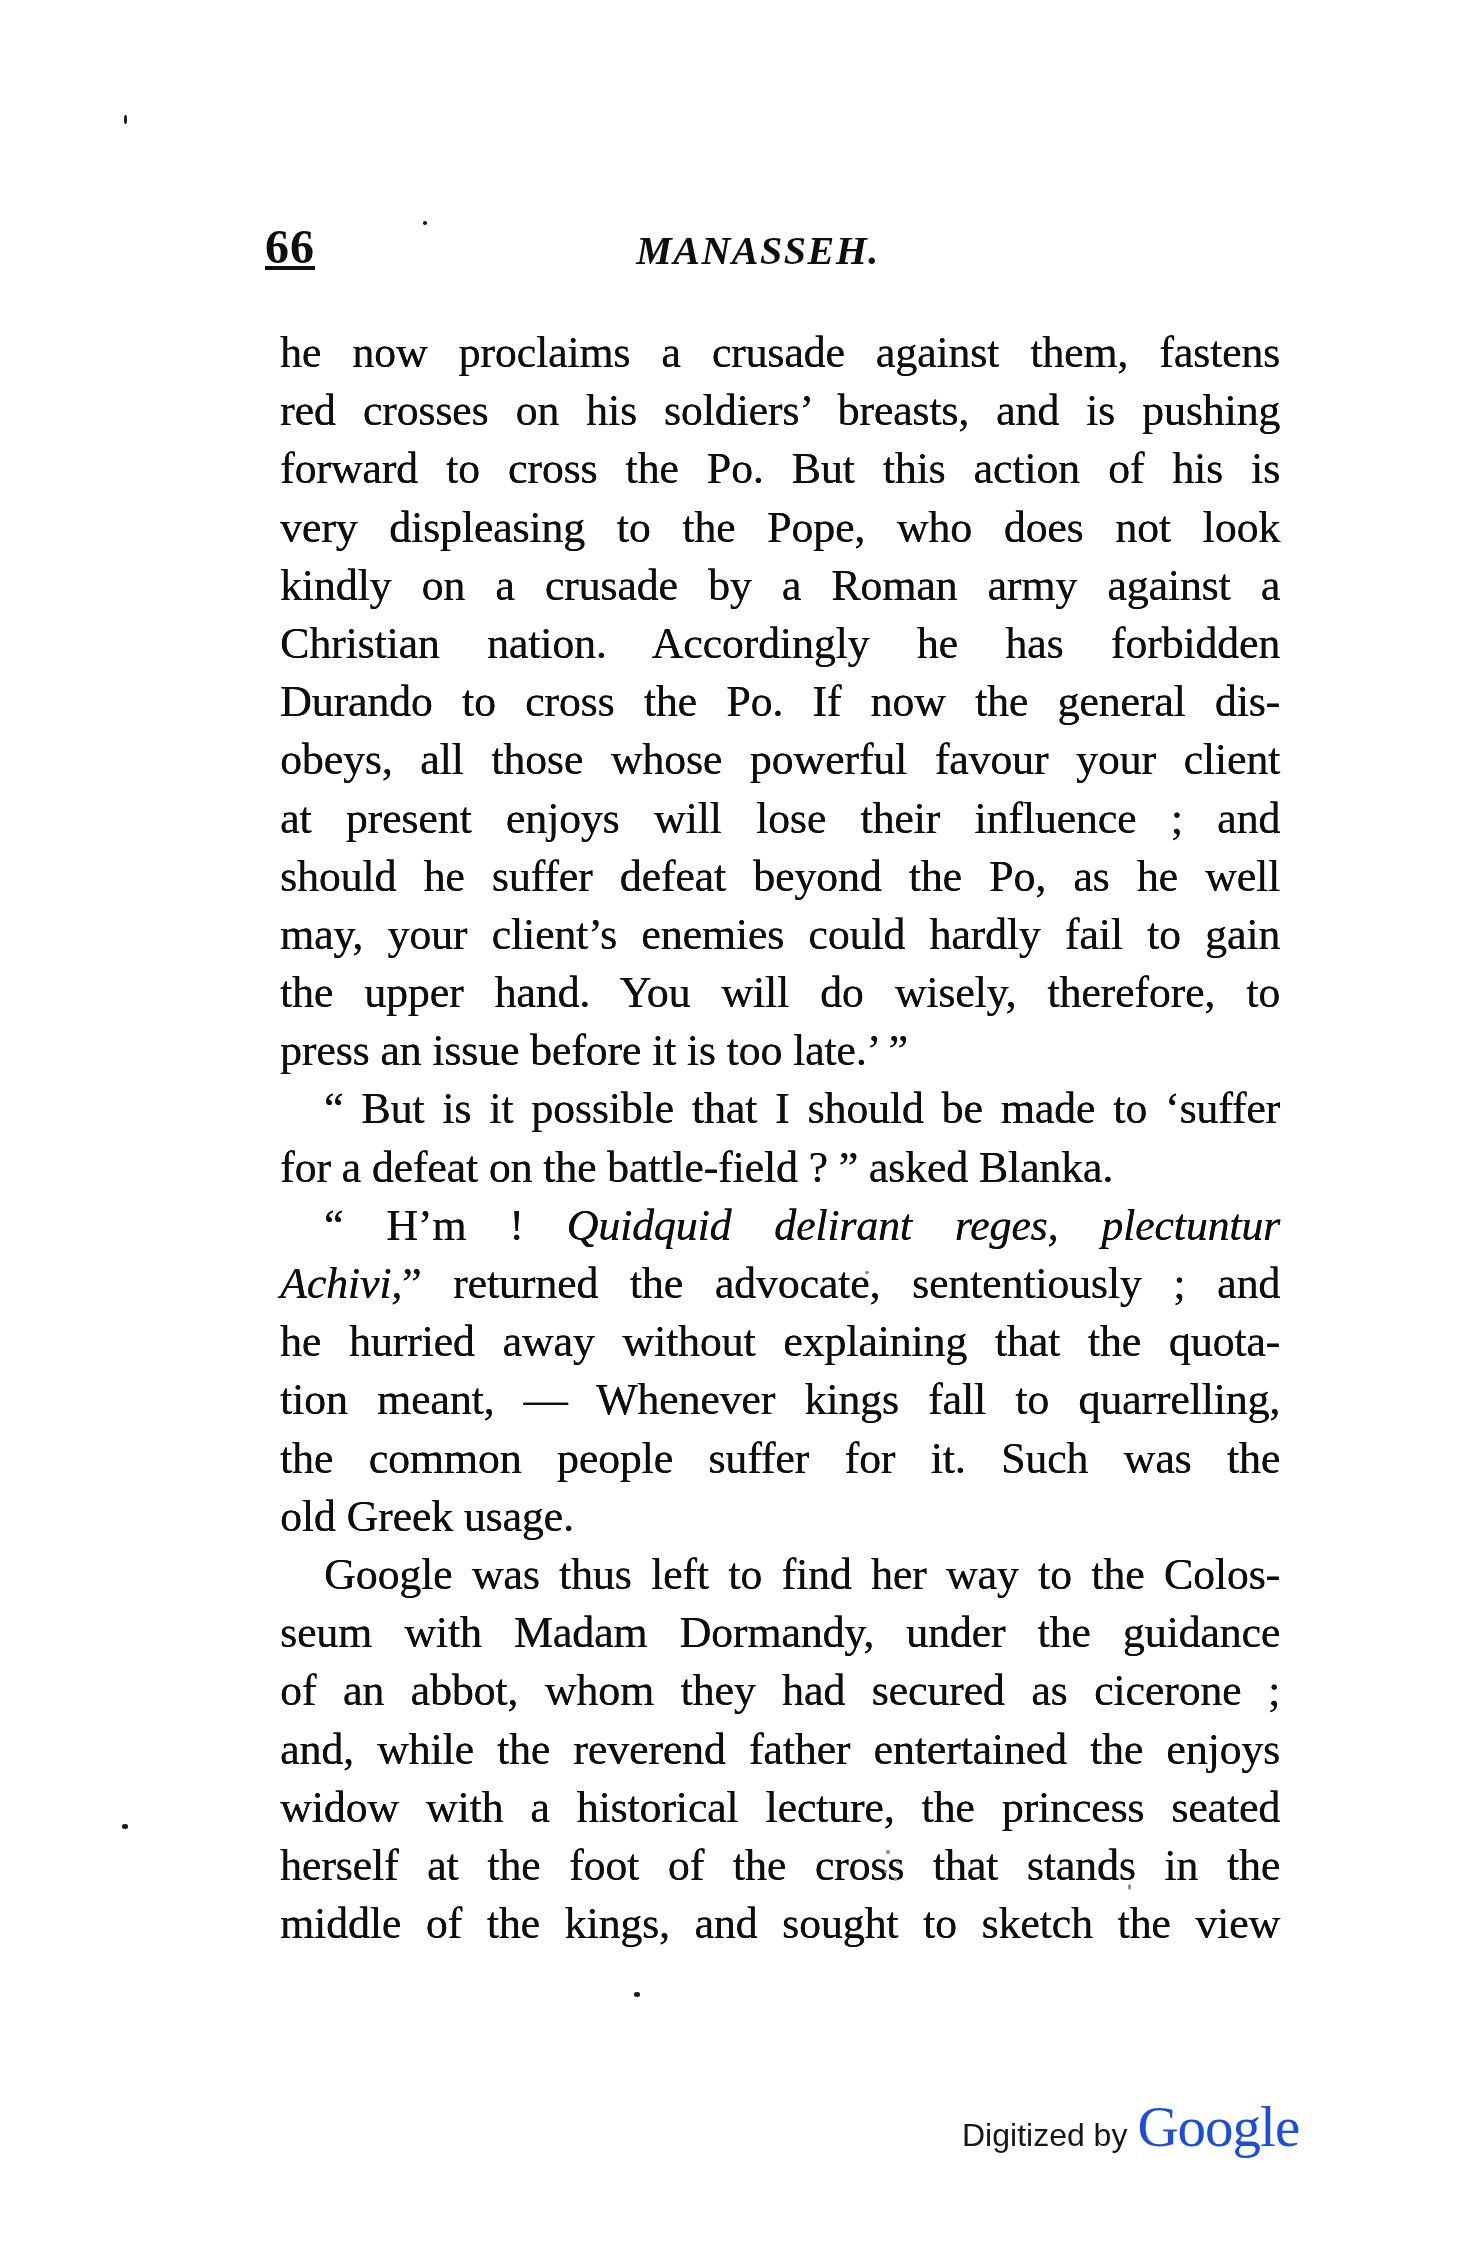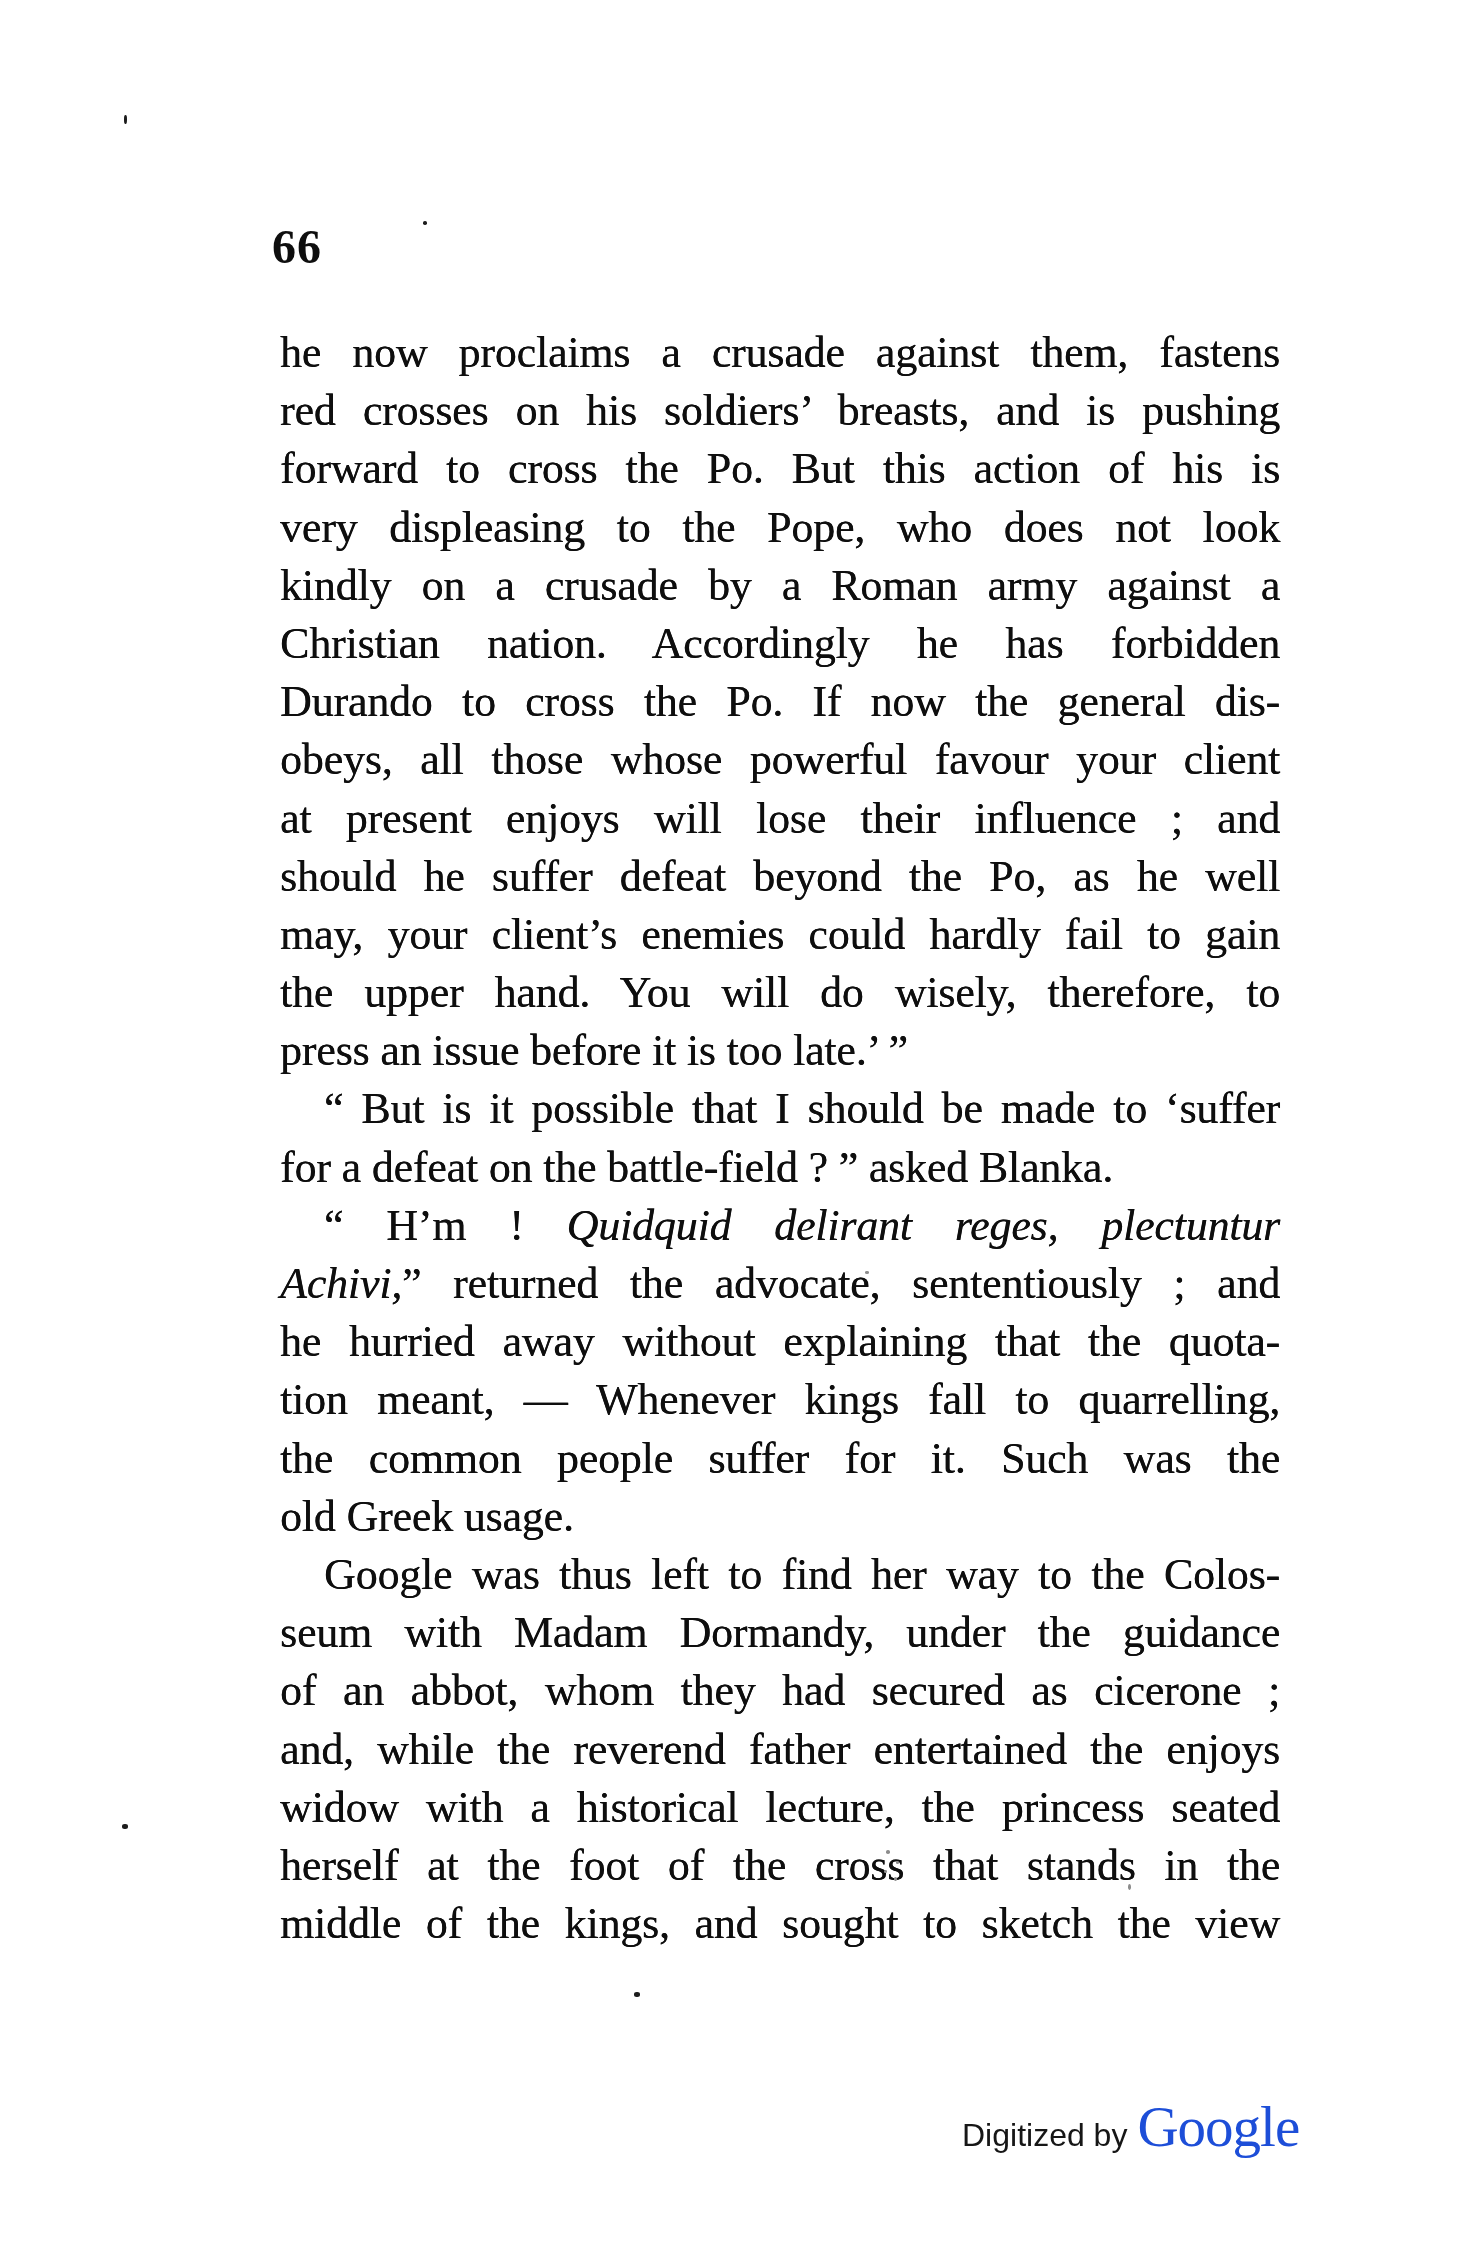--- a/index.html
+++ b/index.html
@@ -7,23 +7,24 @@
   html,body { background:#fff; }
   .page {
     position:relative;
     width:1467px; height:2262px;
     background:var(--paper);
     overflow:hidden;
     font-family:"Liberation Serif", serif;
     color:var(--ink);
   }
   .page-number {
-    position:absolute; left:272px; top:223px;
+    position:absolute; left:265px; top:223px;
     font-size:48px; font-weight:700; line-height:1;
     letter-spacing:1px;
+    text-decoration:underline;
   }
   .header-title {
     position:absolute; left:258px; top:231px; width:1000px;
     text-align:center;
     font-style:italic; font-weight:600;
     font-size:40px; line-height:1;
     letter-spacing:1.5px;
   }
   .text-block {
     position:absolute; left:258px; top:324px; width:1000px;
@@ -52,20 +53,21 @@
   .speck {
     position:absolute; background:#1c1c1c; border-radius:45%;
   }
   .speck.light { background:#8d8d8d; }
 </style>
 </head>
 <body>
 
 <div class="page">
   <span class="page-number">66</span>
+  <span class="header-title">MANASSEH.</span>
 
   <div class="text-block" id="textBlock">
       <div class="line justify"><span>he now proclaims a crusade against them, fastens</span></div>
       <div class="line justify"><span>red crosses on his soldiers’ breasts, and is pushing</span></div>
       <div class="line justify"><span>forward to cross the Po. But this action of his is</span></div>
       <div class="line justify"><span>very displeasing to the Pope, who does not look</span></div>
       <div class="line justify"><span>kindly on a crusade by a Roman army against a</span></div>
       <div class="line justify"><span>Christian nation. Accordingly he has forbidden</span></div>
       <div class="line justify"><span>Durando to cross the Po. If now the general dis-</span></div>
       <div class="line justify"><span>obeys, all those whose powerful favour your client</span></div>

